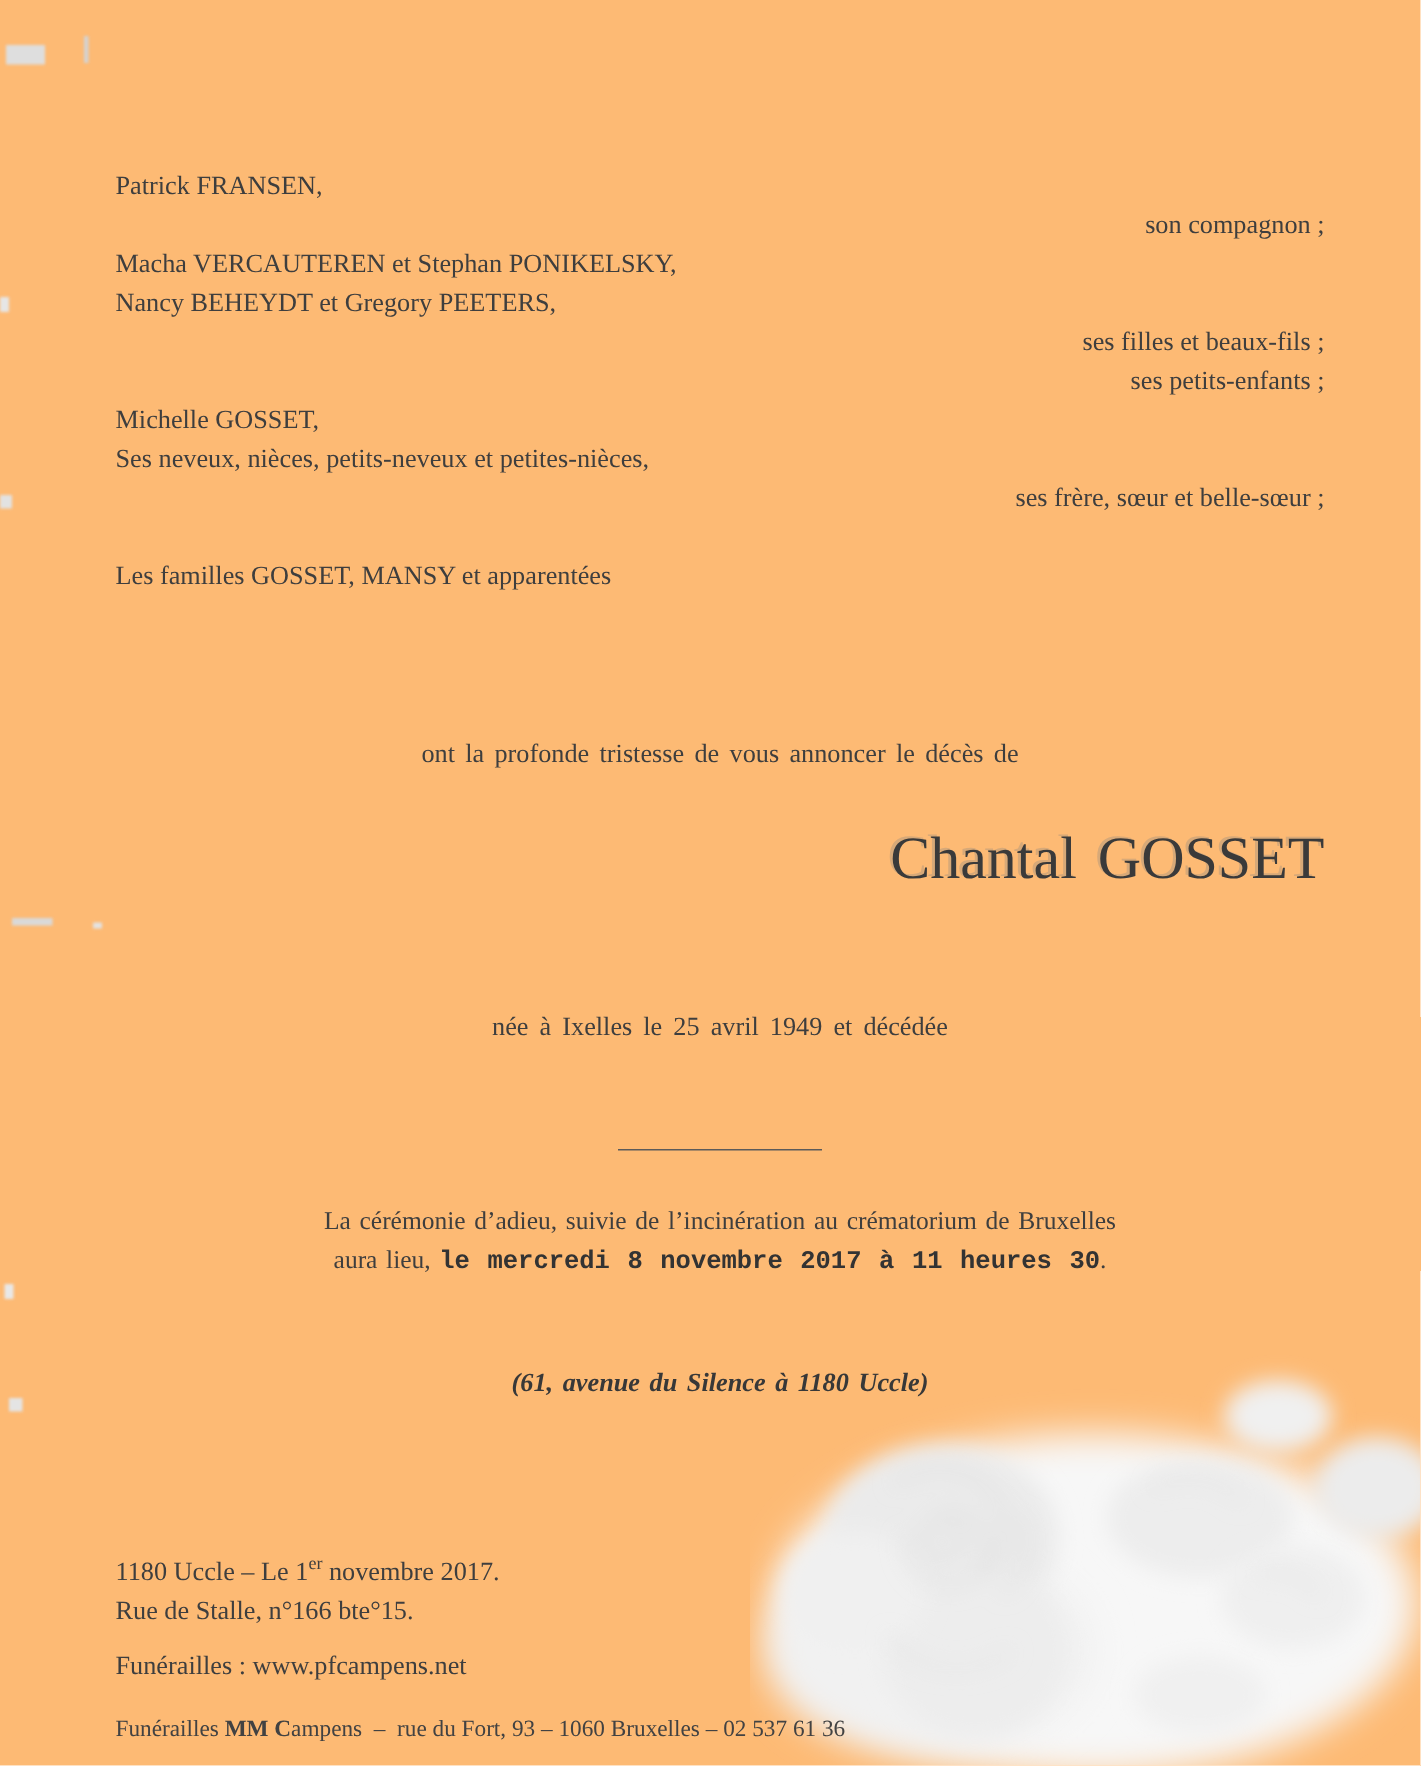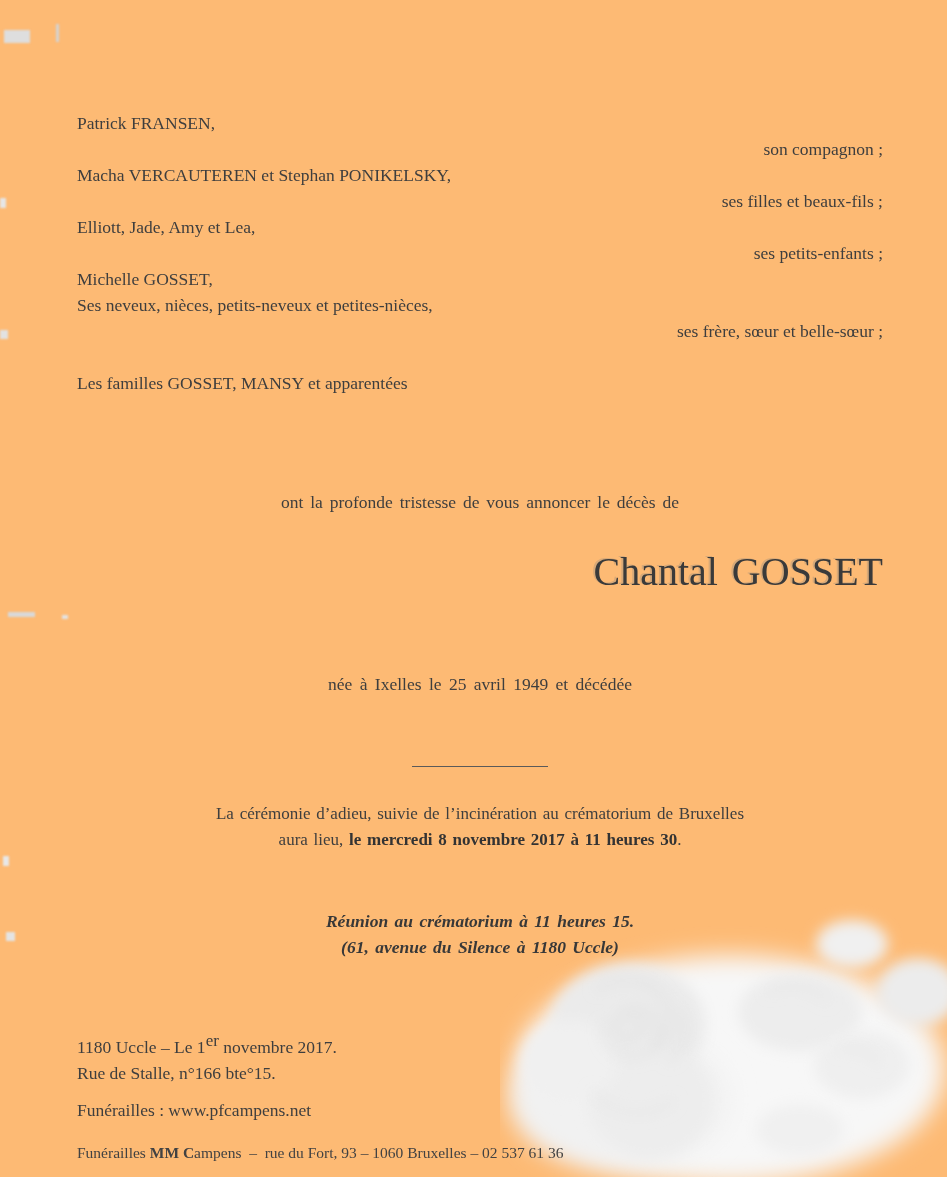--- a/index.html
+++ b/index.html
@@ -53,21 +53,21 @@
     width: 136px; height: 0;
     margin-left: -68px;
     border-top: 1.6px solid #5a5a5a;
   }
   .ceremony {
     position: absolute; top: 801px; left: 0; right: 0;
     text-align: center;
     font-size: 17px; line-height: 26px;
     word-spacing: 1.5px;
   }
-  .ceremony b, .line b { color: #333333; }
+  .ceremony b, .line b { color: #333333; font-family: Liberation Mono, monospace; }
   .reunion {
     position: absolute; top: 908px; left: 0; right: 0;
     text-align: center;
     font-size: 17.5px; line-height: 26px;
     font-weight: bold; font-style: italic;
     color: #383838;
     word-spacing: 2px;
   }
   .contact-block {
     position: absolute; top: 1034px; left: 0; right: 0;
@@ -76,21 +76,21 @@
   .condolences-line {
     position: absolute; top: 1097px; left: 0; right: 0;
     font-size: 17.5px; line-height: 26px;
   }
   .footer-line {
     position: absolute; top: 1142px; left: 0; right: 0;
     font-size: 15.5px; line-height: 22px;
     white-space: pre-wrap;
     color: #424242;
   }
-  sup { font-size: 17px; vertical-align: super; line-height: 0; }
+  sup { font-size: 12px; vertical-align: super; line-height: 0; }
 
   .rose-art {
     position: absolute;
     right: 0; bottom: 0;
     width: 447px; height: 277px;
     pointer-events: none;
   }
   .scan-artifact { position: absolute; filter: blur(1.2px); }
   .a1 { left: 4px;  top: 30px;  width: 26px; height: 13px; background: #dedede; }
   .a2 { left: 56px; top: 24px;  width: 3px;  height: 18px; background: #d3d3d3; }
@@ -149,22 +149,22 @@
       <path d="M338,150 c16,-4 34,2 42,14"></path>
     </g>
   </svg>
 
   <div class="content">
 
     <div class="family-block">
       <div class="line">Patrick FRANSEN,</div>
       <div class="line line-right">son compagnon ;</div>
       <div class="line">Macha VERCAUTEREN et Stephan PONIKELSKY,</div>
+      <div class="line">Nancy BEHEYDT et Gregory PEETERS,</div>
       <div class="line line-right">ses filles et beaux-fils ;</div>
-      <div class="line">Elliott, Jade, Amy et Lea,</div>
       <div class="line line-right">ses petits-enfants ;</div>
       <div class="line">Michelle GOSSET,</div>
       <div class="line">Ses neveux, nièces, petits-neveux et petites-nièces,</div>
       <div class="line line-right">ses frère, sœur et belle-sœur ;</div>
       <div class="line gap-before">Les familles GOSSET, MANSY et apparentées</div>
     </div>
 
     <div class="intro-line">ont la profonde tristesse de vous annoncer le décès de</div>
 
     <div class="deceased-title">Chantal GOSSET</div>
@@ -174,21 +174,20 @@
     </div>
 
     <div class="separator-rule"></div>
 
     <div class="ceremony">
       <div>La cérémonie d’adieu, suivie de l’incinération au crématorium de Bruxelles</div>
       <div><span>aura lieu, </span><b>le mercredi 8 novembre 2017 à 11 heures 30</b><span>.</span></div>
     </div>
 
     <div class="reunion">
-      <div>Réunion au crématorium à 11 heures 15.</div>
       <div>(61, avenue du Silence à 1180 Uccle)</div>
     </div>
 
     <div class="contact-block">
       <div class="line"><span>1180 Uccle – Le 1</span><sup>er</sup><span> novembre 2017.</span></div>
       <div class="line">Rue de Stalle, n°166 bte°15.</div>
     </div>
 
     <div class="condolences-line">Funérailles : www.pfcampens.net</div>
 

